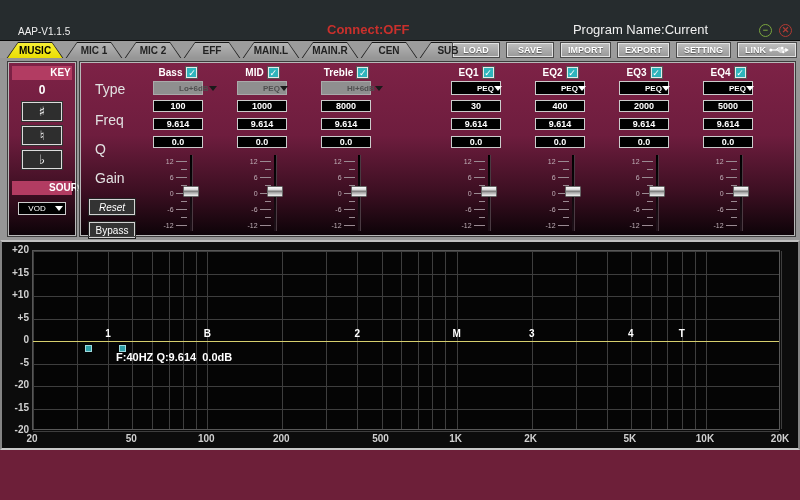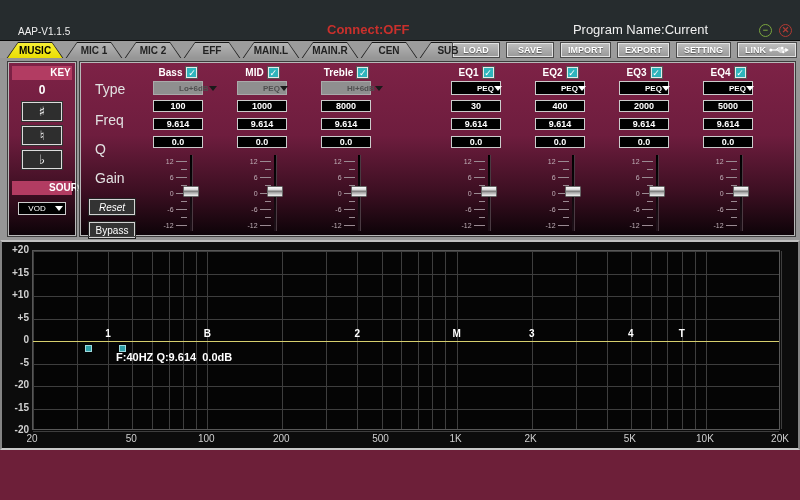--- a/index.html
+++ b/index.html
@@ -89,21 +89,21 @@
     background:linear-gradient(180deg,#fdfdfd 0%,#d8d8d8 30%,#777 48%,#999 55%,#f2f2f2 100%); cursor:grab; }
 
   
   #graph { position:absolute; left:0; top:240px; width:800px; height:210px; background:#0c0c0c;
     border:2px solid; border-color:#c0c0c0 #848484 #c8c8c8 #848484; }
   #plot { position:absolute; left:30px; top:8px; width:748px; height:180px; border:1px solid #585858; background:#050505; }
   .vgrid { position:absolute; top:0; width:1px; height:100%; background:#3e3e3e; }
   .hgrid { position:absolute; left:0; height:1px; width:100%; background:#3e3e3e; }
   .zero-line { position:absolute; left:0; height:1px; width:100%; background:#d6cf6e; z-index:3; }
   .ylab { position:absolute; width:26px; text-align:right; color:#d0d0d0; font-size:10px; font-weight:bold; }
-  .xlab { position:absolute; color:#d0d0d0; font-size:10px; font-weight:normal; transform:translateX(-50%); }
+  .xlab { position:absolute; color:#d0d0d0; font-size:10px; font-weight:bold; transform:translateX(-50%); }
   .band-letter { position:absolute; color:#fff; font-size:10px; font-weight:bold; z-index:4; transform:translateX(-50%); }
   .eq-handle { position:absolute; width:7px; height:7px; background:#2f9ea6; border:1px solid #9fd9dd;
     z-index:4; cursor:grab; }
   #graph-tooltip { position:absolute; color:#fff; font-size:11px; font-weight:bold; z-index:5; white-space:pre; }
 
   
   #bottombar { position:absolute; left:0; top:450px; width:800px; height:50px; background:#6d1f39; }
 </style>
 </head>
 <body>

